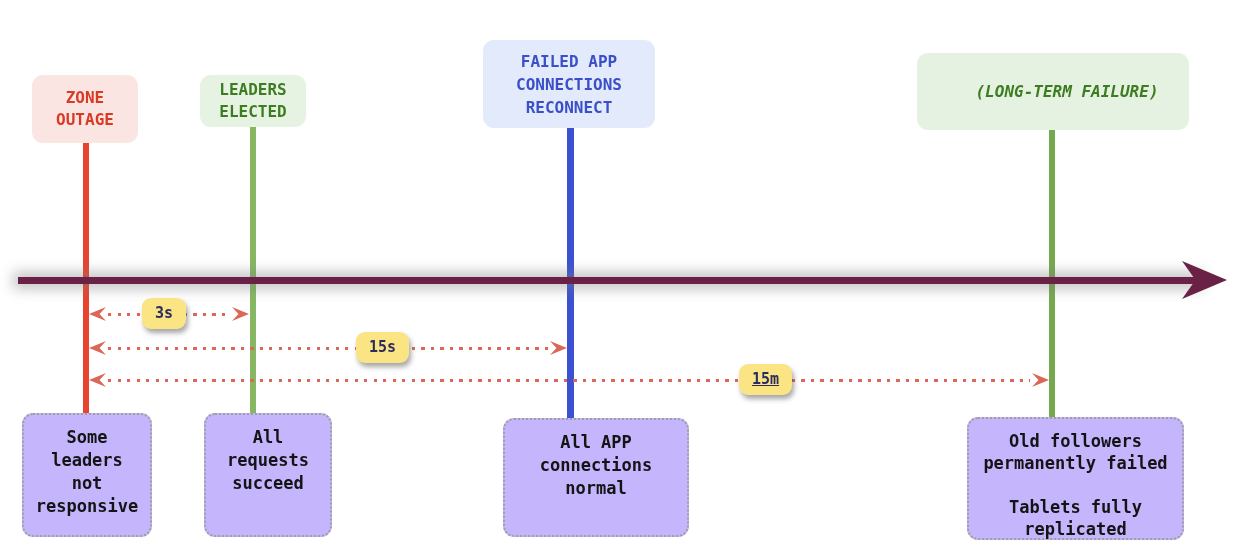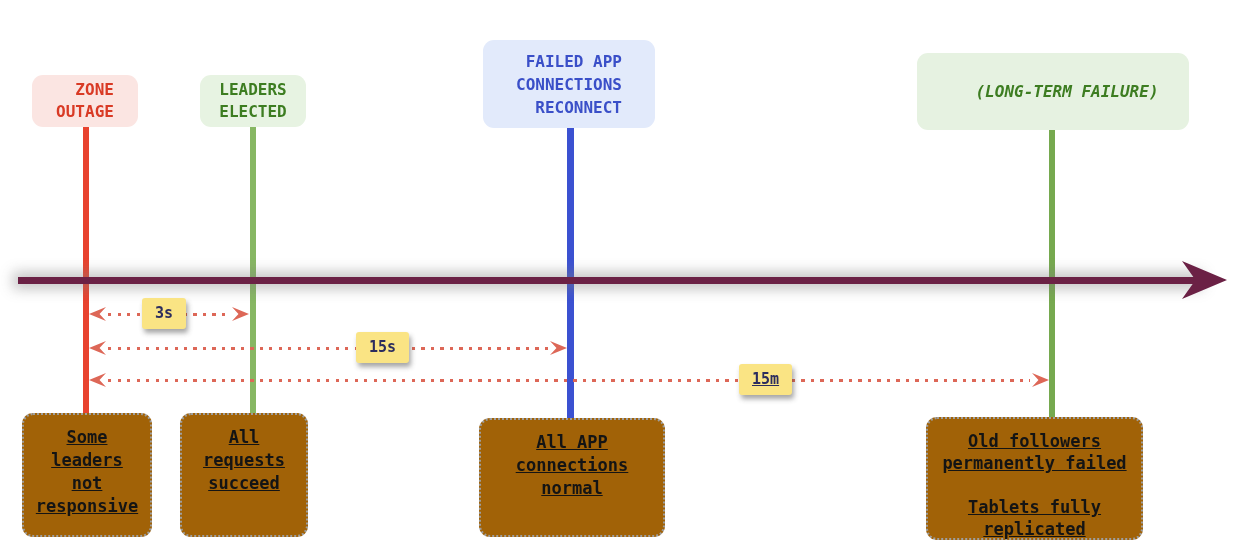--- a/index.html
+++ b/index.html
@@ -29,22 +29,22 @@
   .vline.green1 { left:250px; top:127px; width:6px; height:288px; background:#87b763; }
   .vline.blue   { left:567px; top:128px; width:7px; height:290px; background:#3b51d1; }
   .vline.green2 { left:1049px;top:130px; width:6px; height:287px; background:#76a94f; }
 
   
   .event-label {
     position:absolute; z-index:4; border-radius:11px;
     display:flex; flex-direction:column; align-items:center; justify-content:center;
     text-align:center; font-weight:bold; white-space:pre-line;
   }
-  .event-label .preline { white-space:pre-line;text-align:right; }
-  .lbl-zone    { left:32px;  top:75px; width:106px; height:52px; font-size:16px; line-height:22px; color:#d93a25; background:#fbe5e2; }
+  .event-label .preline { white-space:pre-line; }
+  .lbl-zone    { left:32px;  top:75px; width:106px; height:68px; font-size:16px; line-height:22px; color:#d93a25; background:#fbe5e2; }
   .lbl-leaders { left:200px; top:75px; width:106px; height:52px; font-size:16px; line-height:22px; color:#3d7d21; background:#e7f3e2; }
   .lbl-failed  { left:483px; top:40px; width:172px; height:88px; font-size:16px; line-height:23px; color:#3a4fc8; background:#e2eafb; }
   .lbl-longterm{ left:917px; top:53px; width:272px; height:77px; font-size:16px; line-height:23px; color:#3d7d21; background:#e6f2e1;padding-left:28px; }
   .italic { font-style:italic; }
 
   
   .duration-arrow {
     position:absolute; z-index:3; display:flex; align-items:center;
     color:#dd6757; height:16px;
   }
@@ -56,37 +56,37 @@
   .head.left  { clip-path:polygon(0 50%, 100% 0, 62% 50%, 100% 100%); margin-right:2px; }
   .head.right { clip-path:polygon(100% 50%, 0 0, 38% 50%, 0 100%); margin-left:2px; }
   .arrow-3s  { left:89px; top:306px; width:160px; }
   .arrow-15s { left:89px; top:340px; width:478px; }
   .arrow-15m { left:89px; top:372px; width:960px; }
 
   
   .duration-badge {
     position:absolute; z-index:6; background:#fae484; color:#2b2c5e;
     font-weight:bold; font-size:15px; line-height:15px; padding:8px 13px;
-    border-radius:3px; box-shadow:2px 4px 5px rgba(60,60,60,0.45);
+    border-radius:9px; box-shadow:2px 4px 5px rgba(60,60,60,0.45);
   }
   .badge-3s  { left:142px; top:298px; }
   .badge-15s { left:356px; top:332px; }
   .badge-15m { left:739px; top:364px;text-decoration:underline; }
 
   
   .note-box {
-    position:absolute; z-index:4; background:#a16207;
+    position:absolute; z-index:4; background:#c4b5fd;
     border:2px dotted #9e9e9e; border-radius:11px;
     color:#141414; font-weight:bold; text-align:center; white-space:pre-line;
-    font-size:17px; line-height:23px; padding-top:11px;text-decoration:underline;
+    font-size:17px; line-height:23px; padding-top:11px;
   }
   .note-zone    { left:22px;  top:413px; width:130px; height:124px; }
-  .note-leaders { left:180px; top:413px; width:128px; height:124px; }
-  .note-failed  { left:479px; top:418px; width:186px; height:119px; }
-  .note-longterm{ left:926px; top:417px; width:217px; height:123px; line-height:22px; }
+  .note-leaders { left:204px; top:413px; width:128px; height:124px; }
+  .note-failed  { left:503px; top:418px; width:186px; height:119px; }
+  .note-longterm{ left:967px; top:417px; width:217px; height:123px; line-height:22px; }
 </style>
 </head>
 <body>
 
 <div class="stage">
 
   <div class="timeline-axis"></div>
   <div class="timeline-arrowhead"></div>
 
   <div class="vline red"></div>

